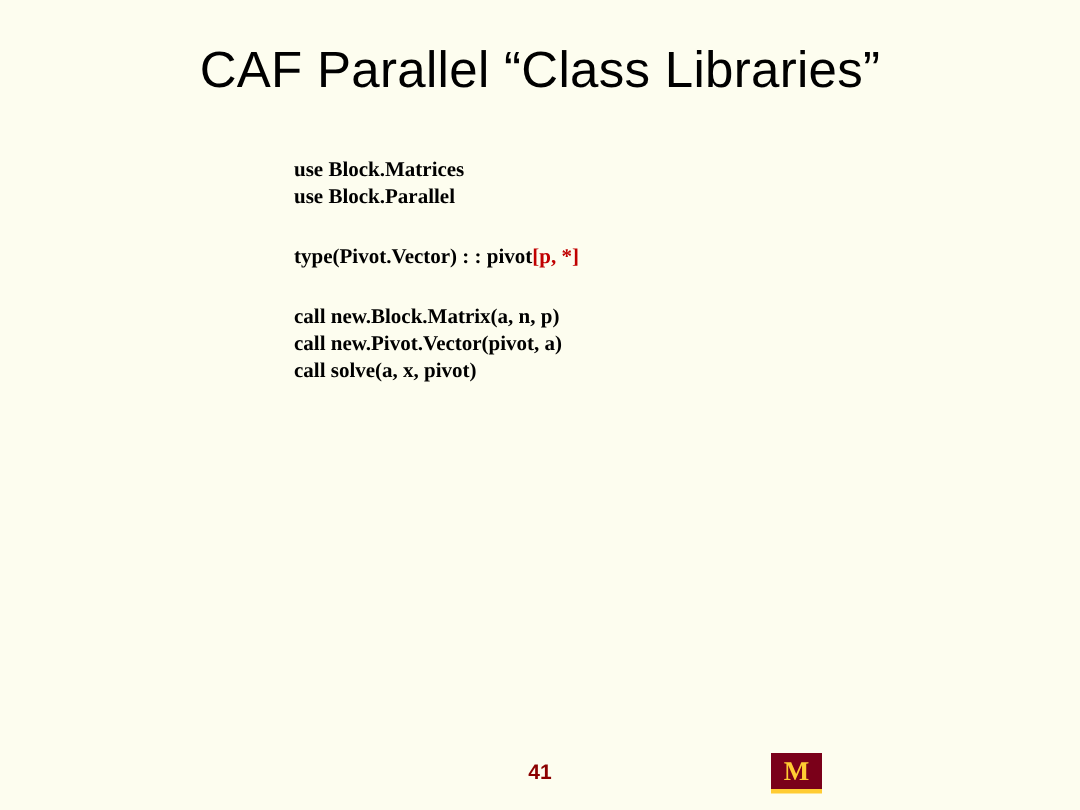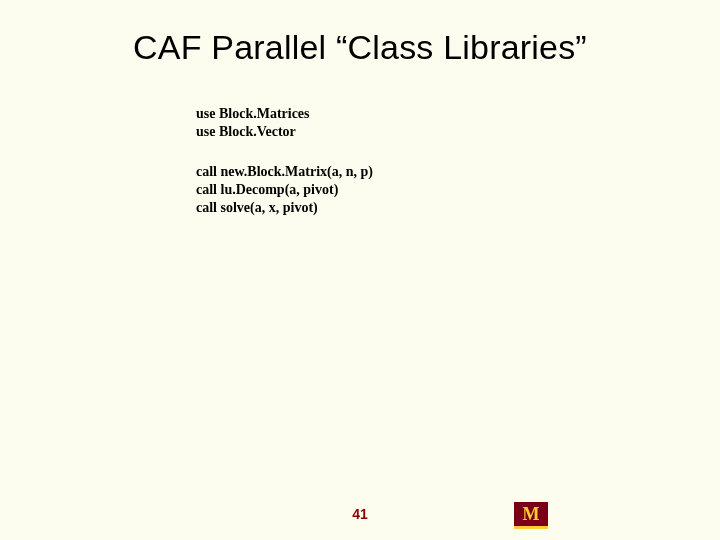--- a/index.html
+++ b/index.html
@@ -88,29 +88,30 @@
 </head>
 <body>
 
 <div class="slide">
 
   <div class="title">CAF Parallel “Class Libraries”</div>
 
   <div class="content">
     <div class="blk">
       <div>use Block.Matrices</div>
-      <div>use Block.Vector</div>
+      <div>use Block.Parallel</div>
     </div>
 
     <div class="blk">
+      <div><span>type(Pivot.Vector) : : pivot</span><span class="red">[p, *]</span></div>
     </div>
 
     <div class="blk">
       <div>call new.Block.Matrix(a, n, p)</div>
-      <div>call lu.Decomp(a, pivot)</div>
+      <div>call new.Pivot.Vector(pivot, a)</div>
       <div>call solve(a, x, pivot)</div>
     </div>
   </div>
 
   <div class="pagenum">41</div>
 
   <div class="logo">
     <div class="bg">
       <span class="m">M</span>
     </div>

